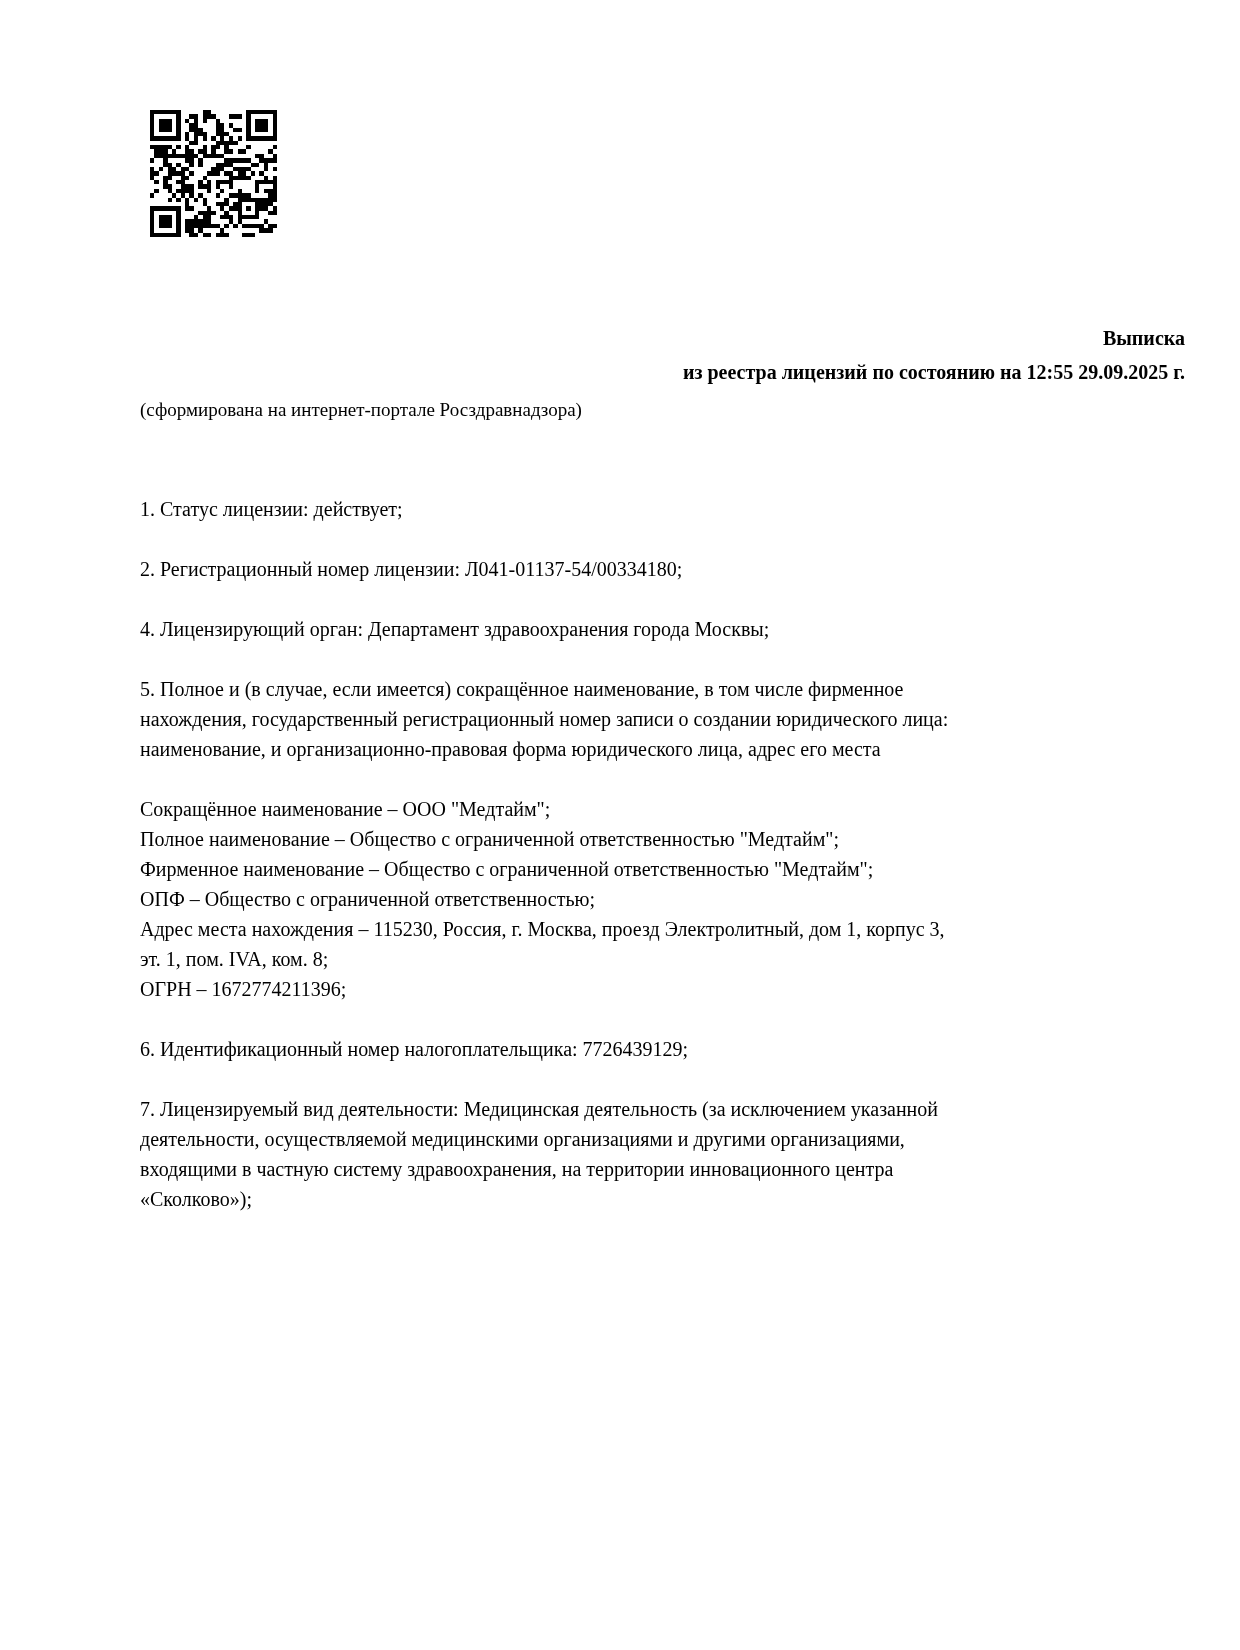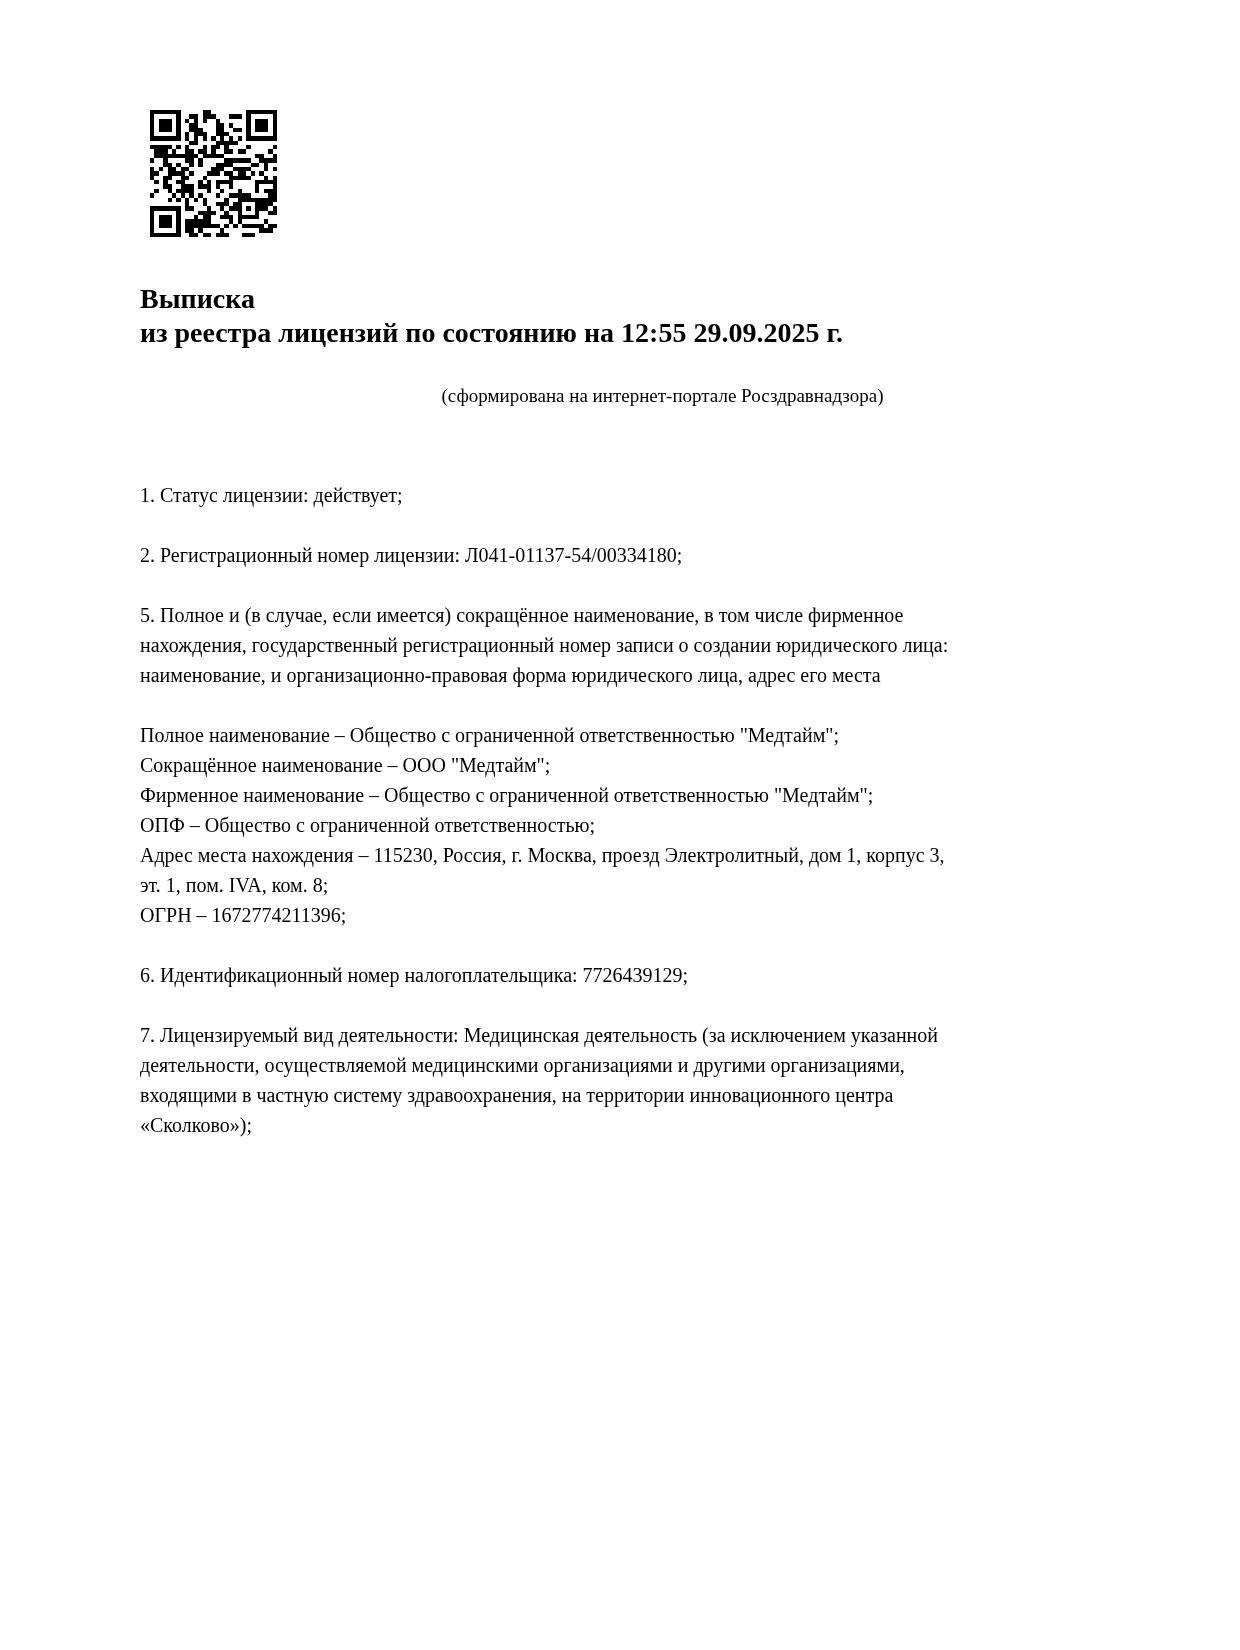--- a/index.html
+++ b/index.html
@@ -22,29 +22,29 @@
   .qr-wrap svg {
     display: block;
     width: 127px;
     height: 127px;
   }
   .text-area {
     margin-left: 140px;
     width: 1045px;
   }
   .title-block {
-    margin-top: 45px;
+    margin-top: 84px;
+    text-align: right;
+    font-weight: bold;
+    font-size: 20px;
+    line-height: 34px;
+  }
+  .subtitle {
+    margin-top: 10px;
     text-align: left;
-    font-weight: bold;
-    font-size: 28px;
-    line-height: 34px;
-  }
-  .subtitle {
-    margin-top: 35px;
-    text-align: center;
     font-size: 19px;
     line-height: 22px;
   }
   .body-text {
     margin-top: 73px;
     font-size: 20px;
     line-height: 30px;
   }
   .para {
     margin: 0 0 30px 0;
@@ -491,30 +491,33 @@
 
     <div class="para">
       <div class="line">1. Статус лицензии: действует;</div>
     </div>
 
     <div class="para">
       <div class="line">2. Регистрационный номер лицензии: Л041-01137-54/00334180;</div>
     </div>
 
 
+    <div class="para">
+      <div class="line">4. Лицензирующий орган: Департамент здравоохранения города Москвы;</div>
+    </div>
 
     <div class="para">
       <div class="line">5. Полное и (в случае, если имеется) сокращённое наименование, в том числе фирменное</div>
       <div class="line">нахождения, государственный регистрационный номер записи о создании юридического лица:</div>
       <div class="line">наименование, и организационно-правовая форма юридического лица, адрес его места</div>
     </div>
 
     <div class="para">
+      <div class="line">Сокращённое наименование – ООО "Медтайм";</div>
       <div class="line">Полное наименование – Общество с ограниченной ответственностью "Медтайм";</div>
-      <div class="line">Сокращённое наименование – ООО "Медтайм";</div>
       <div class="line">Фирменное наименование – Общество с ограниченной ответственностью "Медтайм";</div>
       <div class="line">ОПФ – Общество с ограниченной ответственностью;</div>
       <div class="line">Адрес места нахождения – 115230, Россия, г. Москва, проезд Электролитный, дом 1, корпус 3,</div>
       <div class="line">эт. 1, пом. IVA, ком. 8;</div>
       <div class="line">ОГРН – 1672774211396;</div>
     </div>
 
     <div class="para">
       <div class="line">6. Идентификационный номер налогоплательщика: 7726439129;</div>
     </div>

